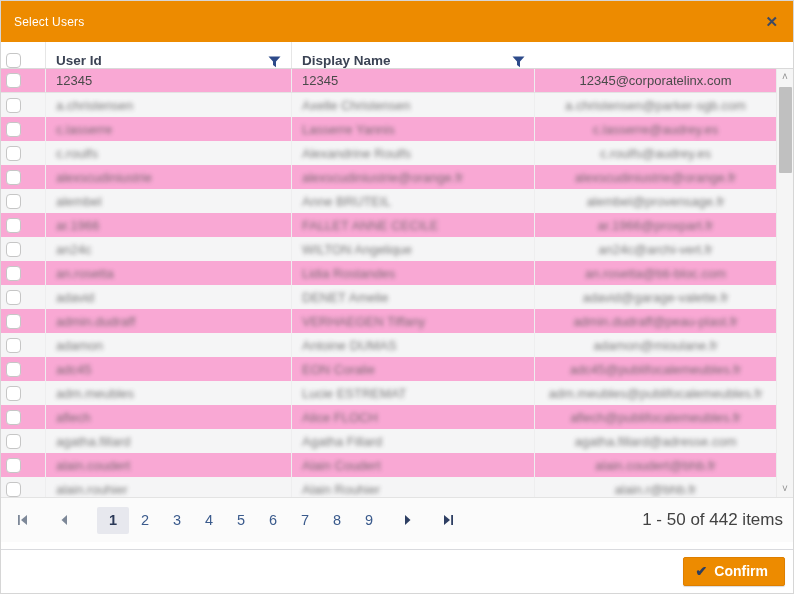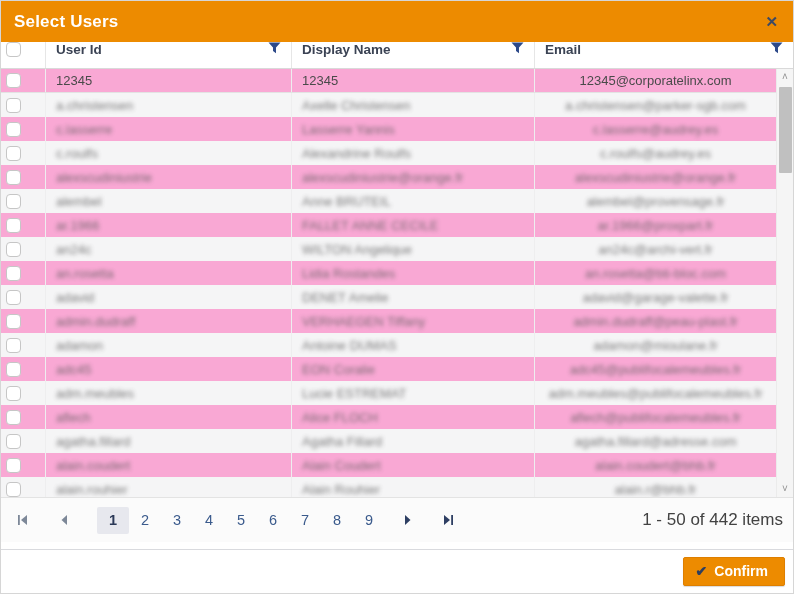--- a/index.html
+++ b/index.html
@@ -6,32 +6,32 @@
   html,body { margin:0; padding:0; background:#eef0f2; font-family:"Liberation Sans", sans-serif; }
   .dialog{
     width:794px; height:594px; background:#fff;
     border:1px solid #d6d6d6; display:flex; flex-direction:column; overflow:hidden;
   }
   
   .titlebar{
     flex:0 0 41px; background:#ED8B00; color:#fff;
     display:flex; align-items:center; padding:0 13px;
   }
-  .titlebar .title{ font-size:17px; font-weight:700; letter-spacing:.2px; }
+  .titlebar .title{ font-size:12px; font-weight:400; letter-spacing:.2px; }
   .close-btn{
     margin-left:auto; color:#3d4a64; font-size:15px; font-weight:700;
     cursor:pointer; line-height:1; padding:2px;
   }
   
   .grid-header{
     flex:0 0 27px; display:flex; background:#fff;
     border-bottom:1px solid #d9d9d9;
   }
   .hcell{
-    display:flex; align-items:flex-start; padding:0 10px;
+    display:flex; align-items:flex-end; padding:0 10px;
     font-size:13.5px; font-weight:700; color:#3b4354;
     border-right:1px solid #e6e6e6;
   }
   .hcell:last-child{ border-right:none; }
   .col-check{ width:45px; padding:0 0 0 5px; }
   .col-userid{ width:246px; }
   .col-display{ width:243px; }
   .col-email{ flex:1; }
   .funnel{ margin-left:auto; cursor:pointer; display:flex; }
   
@@ -111,28 +111,20 @@
     <div class="hcell col-userid">
       <span>User Id</span>
       <span class="funnel">
         <svg width="13" height="12" viewBox="0 0 13 12">
             <path d="M0.5 0.5 H12.5 L8 5.6 V11.2 L5 9.1 V5.6 Z" fill="#2d4a8a"></path>
           </svg>
       </span>
     </div>
     <div class="hcell col-display">
       <span>Display Name</span>
-      <span class="funnel">
-        <svg width="13" height="12" viewBox="0 0 13 12">
-            <path d="M0.5 0.5 H12.5 L8 5.6 V11.2 L5 9.1 V5.6 Z" fill="#2d4a8a"></path>
-          </svg>
-      </span>
-    </div>
-    <div class="hcell col-email">
-      <span>Email</span>
       <span class="funnel">
         <svg width="13" height="12" viewBox="0 0 13 12">
             <path d="M0.5 0.5 H12.5 L8 5.6 V11.2 L5 9.1 V5.6 Z" fill="#2d4a8a"></path>
           </svg>
       </span>
     </div>
   </div>
 
   <div class="grid-body">
     <div class="rows" id="rows">

